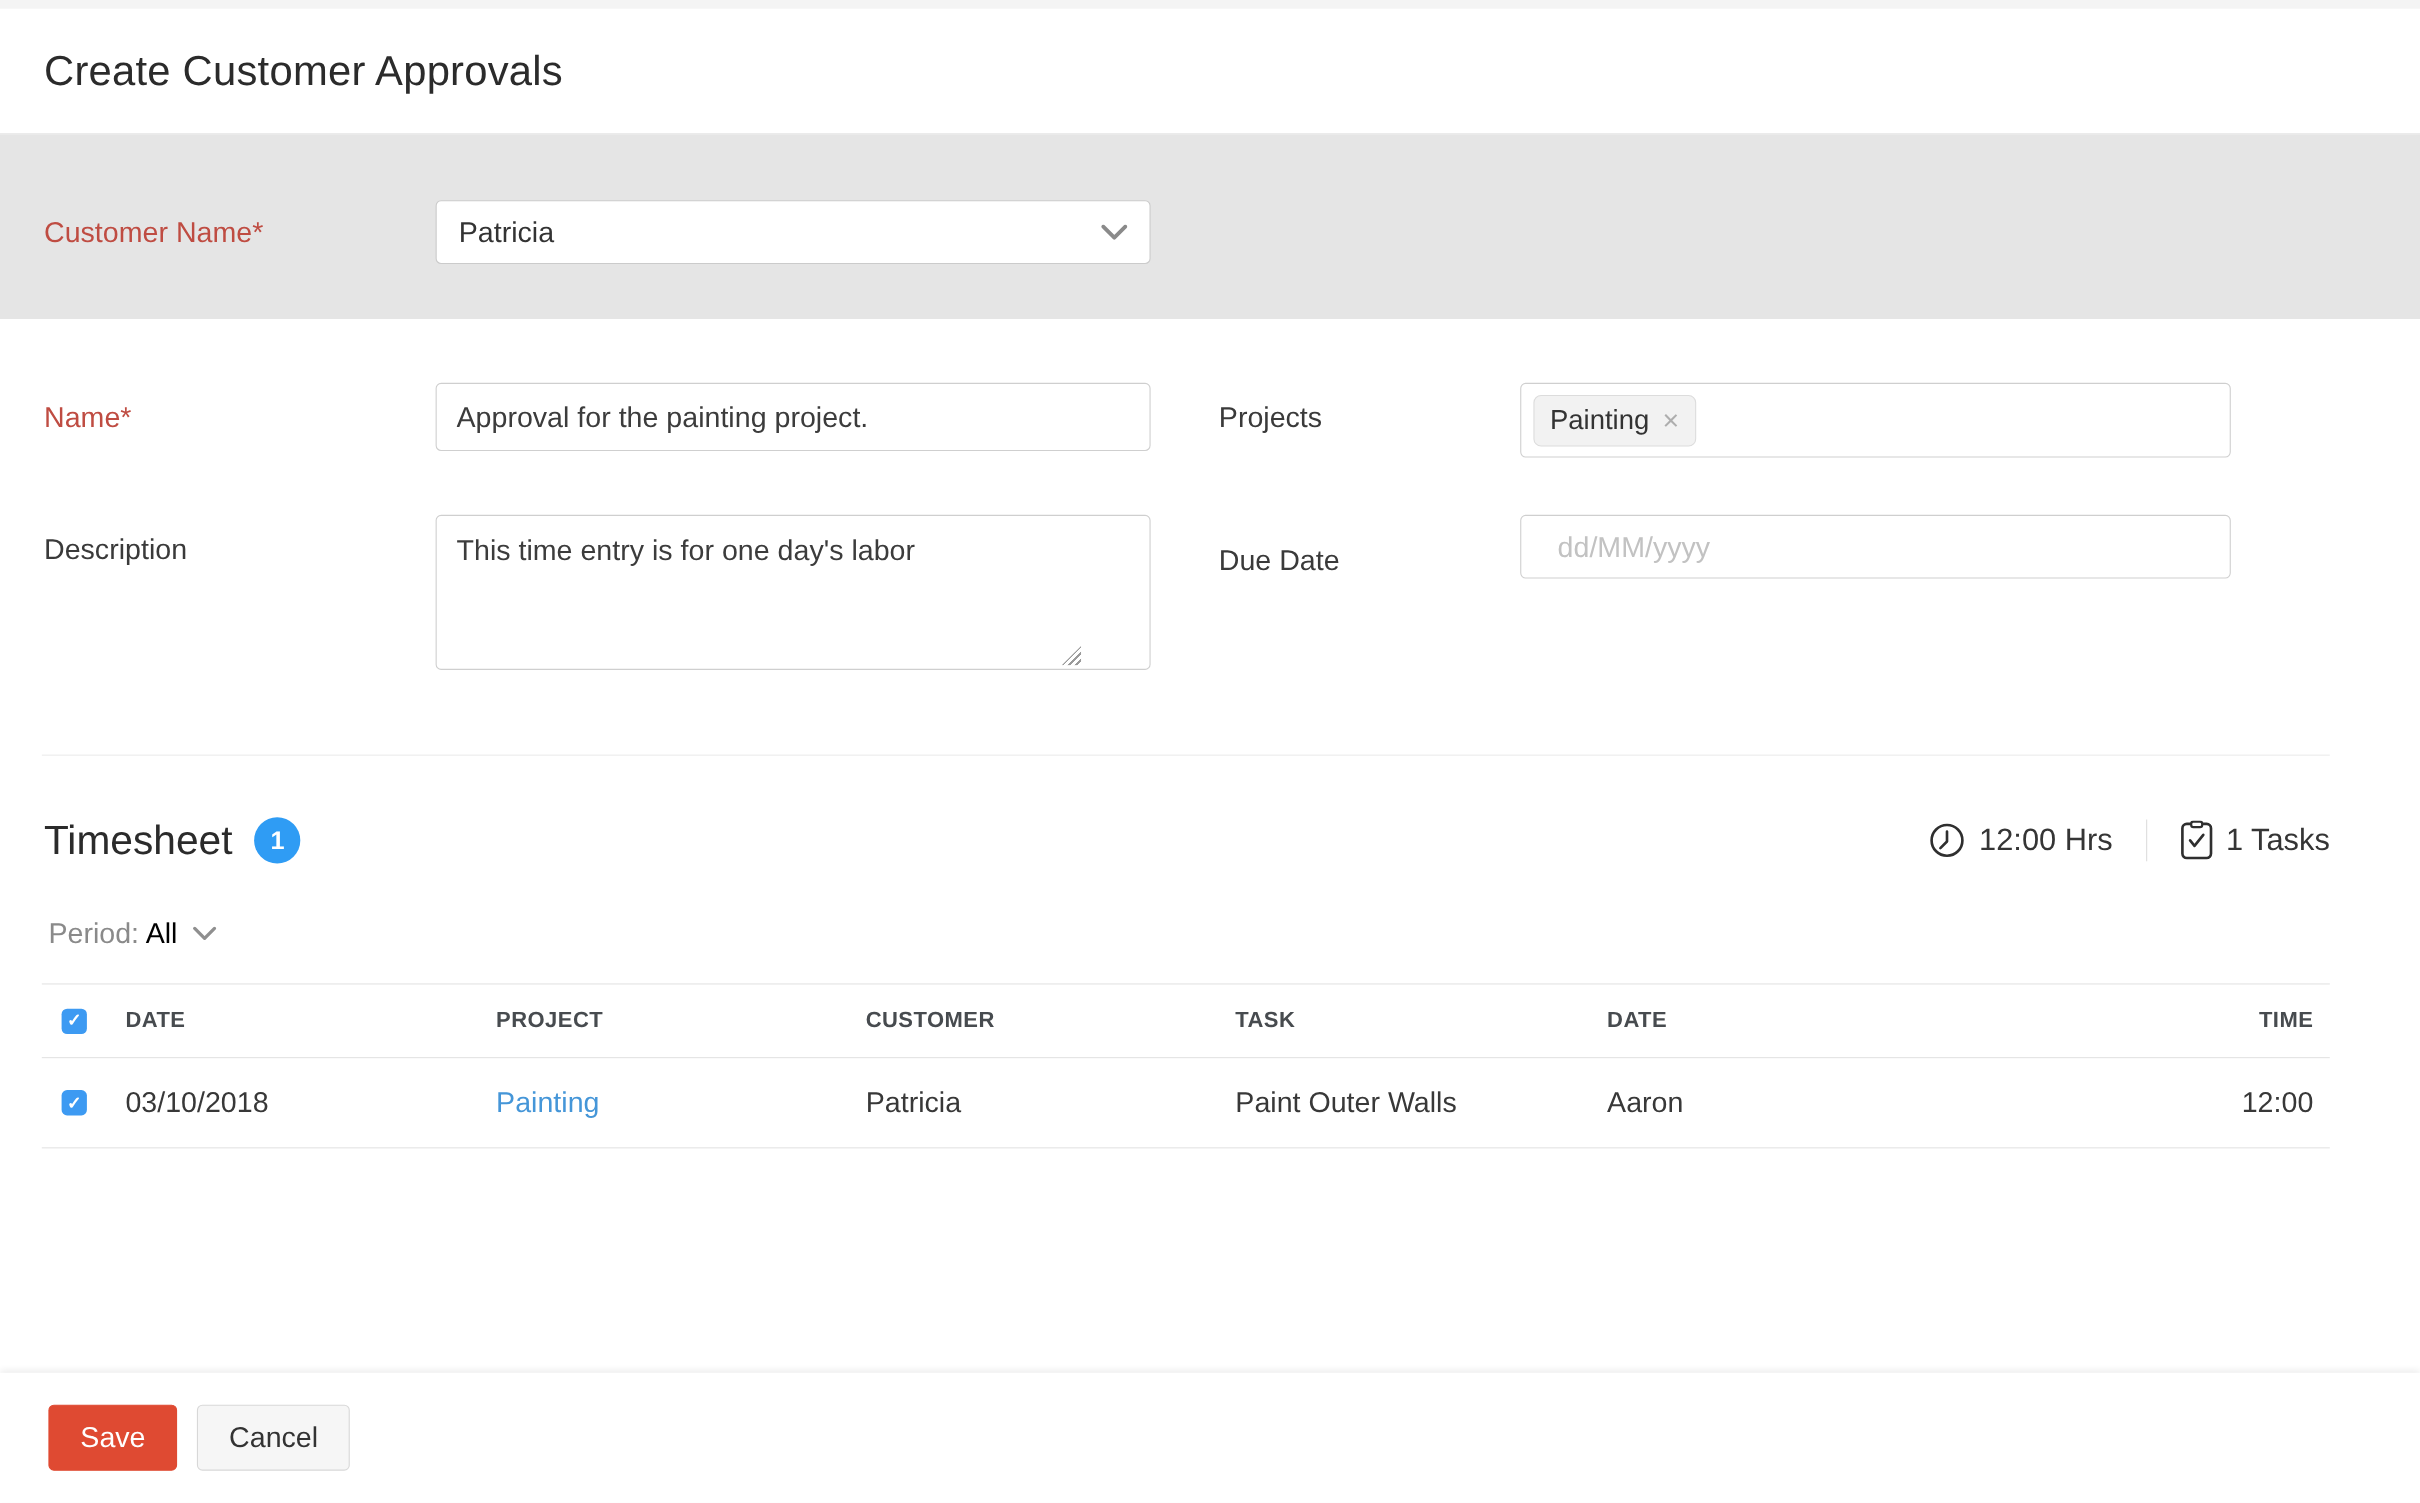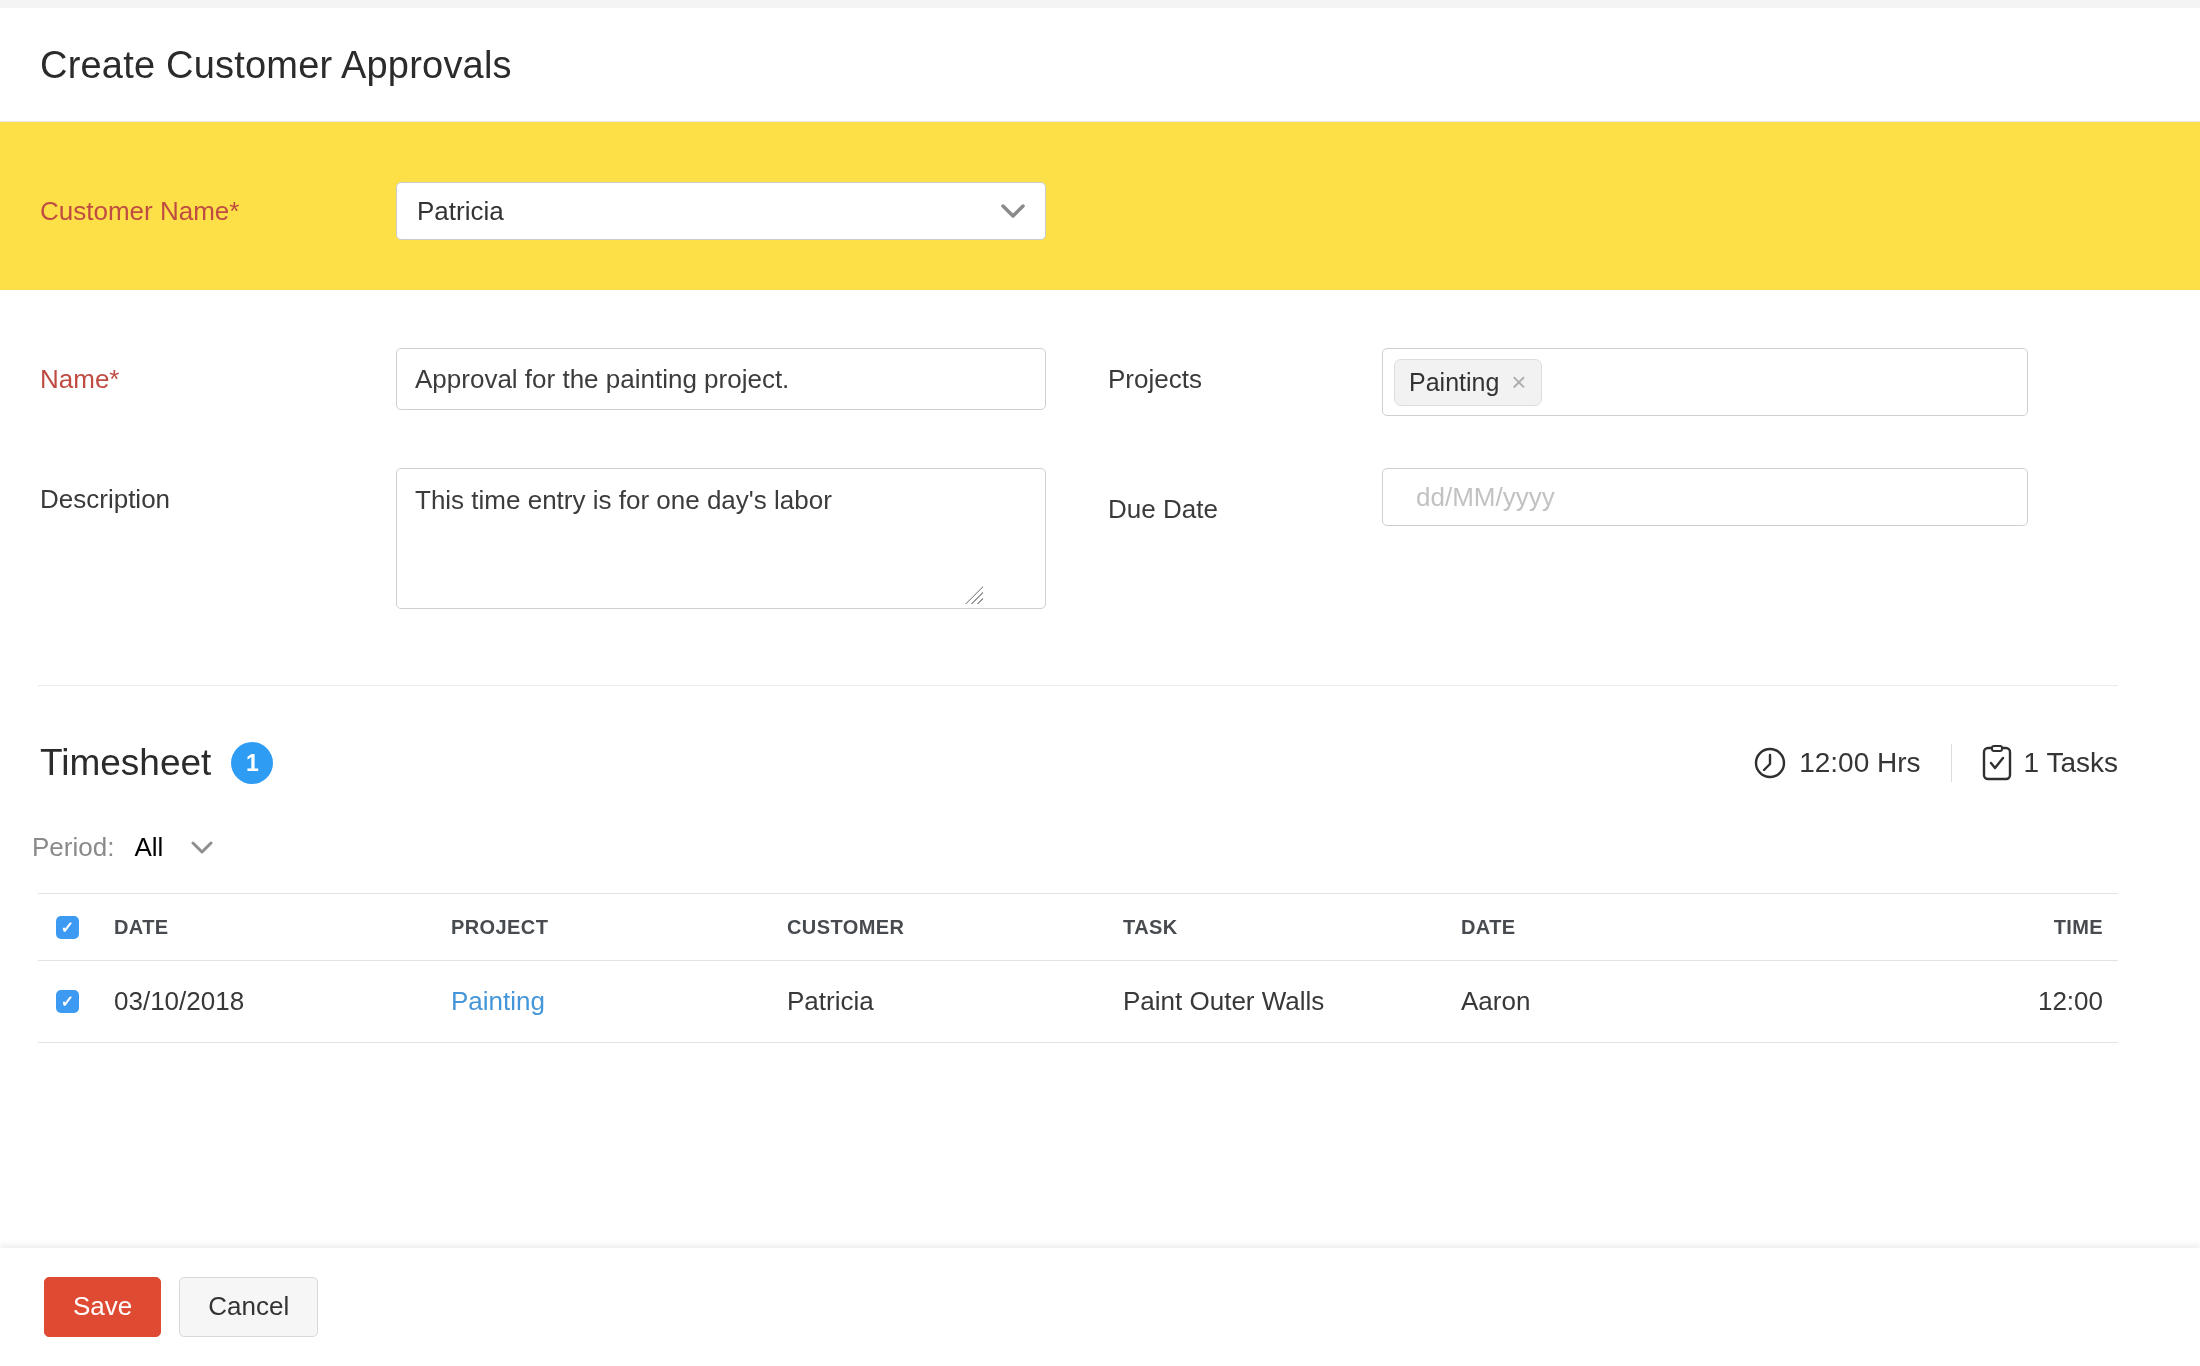--- a/index.html
+++ b/index.html
@@ -11,21 +11,21 @@
     position:relative;
     overflow:hidden;
   }
   .top-strip { height:8px; background:#f4f4f4; }
 
   
   .page-header { background:#fff; padding:36px 40px 34px 40px; border-bottom:1px solid #e9e9e9; }
   .page-header h1 { font-size:38px; font-weight:400; color:#2b2b2b; letter-spacing:.2px; }
 
   
-  .customer-band { background:#fde047; padding:60px 40px 50px 40px; }
+  .customer-band { background:#e5e5e5; padding:60px 40px 50px 40px; }
   .customer-row { display:flex; align-items:center; }
   .label { font-size:26px; color:#3a3a3a; }
   .label.required { color:#bf4c42; }
   .customer-row .label { width:356px; flex:0 0 356px; }
   .select-box {
     width:650px; height:58px; background:#fff; border:1px solid #cbcbcb; border-radius:5px;
     display:flex; align-items:center; justify-content:space-between; padding:0 20px;
     font-size:26px; color:#333; cursor:pointer;
   }
 
@@ -82,21 +82,21 @@
   .ts-badge {
     width:42px; height:42px; border-radius:50%; background:#2f9cf4; color:#fff;
     display:flex; align-items:center; justify-content:center; font-size:23px; font-weight:700;
   }
   .ts-stats { display:flex; align-items:center; gap:16px; font-size:28px; color:#353535; }
   .ts-stats .stat { display:flex; align-items:center; gap:12px; }
   .stat-divider { width:1px; height:38px; background:#ddd; margin:0 14px; }
   .icon-svg { display:block; }
 
   
-  .period-row { display:flex; align-items:center; gap:20px; margin:48px 0 0 32px; font-size:26px; cursor:pointer; }
+  .period-row { display:flex; align-items:center; gap:6px; margin:48px 0 0 44px; font-size:26px; cursor:pointer; }
   .period-label { color:#8a8a8a; }
   .period-value { color:#000000; }
   .period-row svg { margin-left:8px; }
 
   
   .ts-table { margin:30px 82px 0 38px; border-top:1px solid #e3e3e3; }
   .t-row { display:flex; align-items:center; border-bottom:1px solid #e3e3e3; }
   .t-row.head { height:67px; }
   .t-row.data { height:82px; }
   .col-check { flex:0 0 76px; padding-left:18px; display:flex; align-items:center; }

